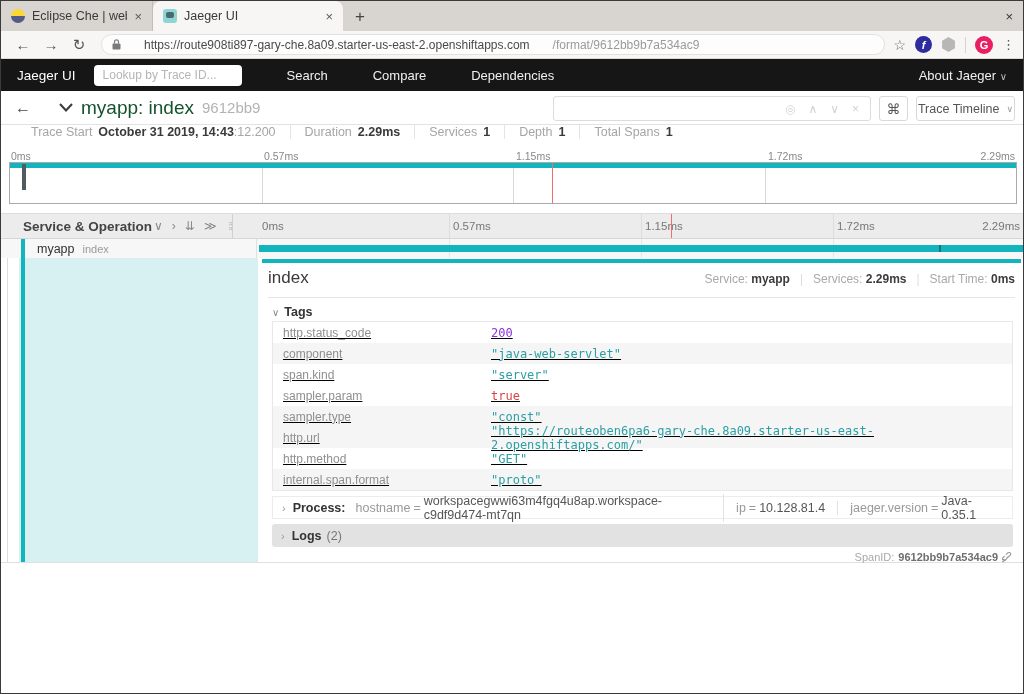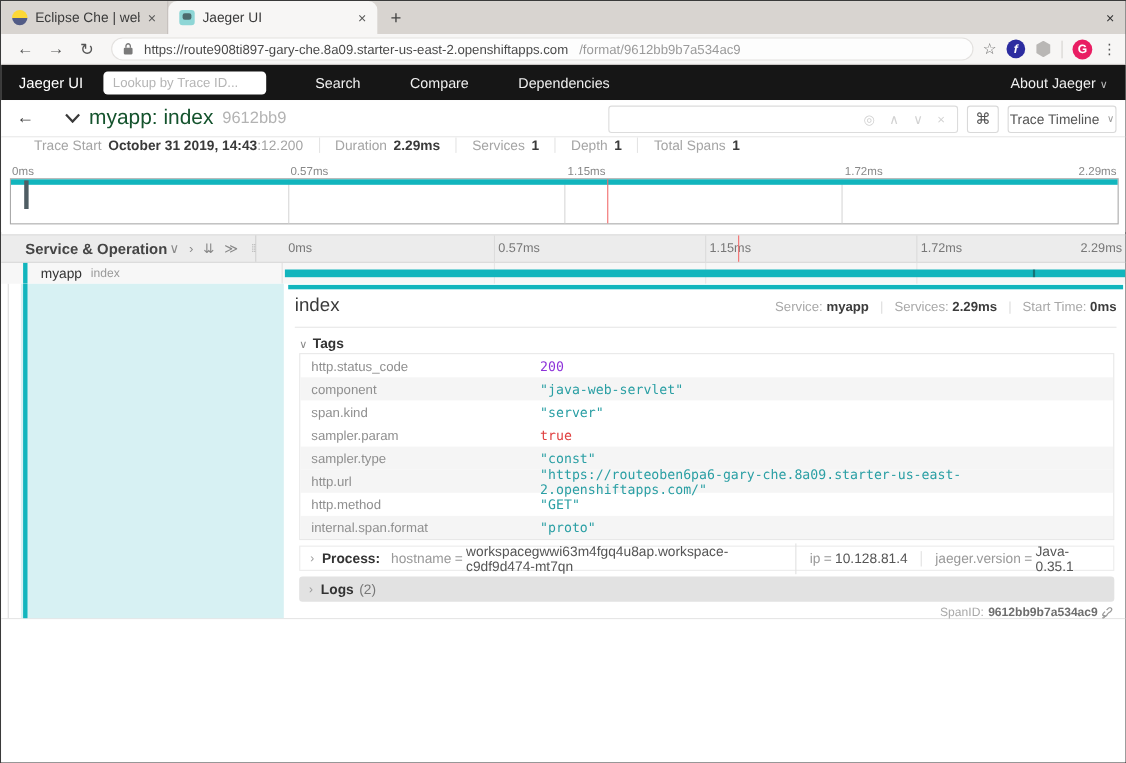--- a/index.html
+++ b/index.html
@@ -20,21 +20,21 @@
   .tab-close { color:#5a5a5a; font-size:13px; margin-left:auto; cursor:default; }
   .favicon { width:14px; height:14px; border-radius:50%; flex:0 0 auto; }
   .fav-che { background:linear-gradient(180deg,#fdd835 50%,#525c86 50%); }
   .fav-jaeger { background:#8ed6d6; border-radius:3px; position:relative; }
   .fav-jaeger:after{content:"";position:absolute;left:3px;top:3px;width:8px;height:6px;background:#4c6a6d;border-radius:2px;}
   .newtab { font-size:17px; color:#444; margin-left:12px; padding-bottom:4px; }
   .win-close { margin-left:auto; margin-right:12px; color:#333; font-size:13px; align-self:center; }
 
   .toolbar { left:0; top:30px; width:1024px; height:28px; background:#f7f6f5; display:flex; align-items:center; border-bottom:1px solid #dcd9d6; }
   .navbtn { color:#555; font-size:15px; width:28px; text-align:center; }
-  .urlbox { flex:1; height:21px; margin:0 8px; background:#fdfdfd; border:1px solid #e3e1df; border-radius:11px; display:flex; align-items:center; padding:0 10px; gap:10px; font-size:12px; }
+  .urlbox { flex:1; height:21px; margin:0 8px; background:#fdfdfd; border:1px solid #e3e1df; border-radius:11px; display:flex; align-items:center; padding:0 10px; gap:23px; font-size:12px; }
   .url-main { color:#4a4a4a; white-space:nowrap; }
   .url-path { color:#9a9a9a; white-space:nowrap; }
   .lock-icon svg{ display:block; }
   .ext-icons { display:flex; align-items:center; gap:9px; margin-right:10px; }
   .star { color:#666; font-size:14px; }
   .ext-f { width:17px;height:17px;border-radius:50%;background:#2c2ca0;color:#fff;font-size:11px;font-weight:bold;font-style:italic;display:flex;align-items:center;justify-content:center; }
   .ext-hex { width:15px;height:15px;background:#b9b7b5;clip-path:polygon(50% 0,93% 25%,93% 75%,50% 100%,7% 75%,7% 25%); }
   .tb-sep { width:1px;height:16px;background:#d5d2cf; }
   .avatar { width:18px;height:18px;border-radius:50%;background:#e91e63;color:#fff;font-size:11px;font-weight:bold;display:flex;align-items:center;justify-content:center; }
   .dots { color:#555; font-size:13px; }
@@ -106,21 +106,21 @@
   .d-accent { position:absolute; left:2px; top:0; width:4px; height:100%; background:#12b5bd; }
   .d-main { position:absolute; left:257px; right:0; top:0; height:100%; }
   .d-minibar { position:absolute; left:4px; right:4px; top:1px; height:4px; background:#12b5bd; }
   .d-head { position:absolute; left:10px; right:10px; top:10px; height:30px; border-bottom:1px solid #e6e6e6; display:flex; align-items:baseline; }
   .d-title { font-size:17px; color:#3a3a3a; }
   .d-overview { margin-left:auto; font-size:12px; color:#a8a8a8; display:flex; gap:10px; align-items:baseline; }
   .d-overview b { color:#3c3c3c; }
   .ov-sep { color:#ddd; }
   .sec-label { position:absolute; left:14px; top:47px; font-size:12.5px; color:#333; font-weight:bold; }
   .sec-chev { color:#888; font-weight:normal; font-size:10px; margin-right:5px; }
-  .tagtable { position:absolute; left:14px; right:12px; top:63px; border:1px solid #e8e8e8; background:#fff; }
+  .tagtable { position:absolute; left:14px; right:12px; top:63px; border:1px solid #e8e8e8; background:#fff;text-decoration:underline; }
   .trow { display:flex; height:21px; align-items:center; font-size:12px; }
   .trow.alt { background:#f5f5f5; }
   .tkey { width:218px; padding-left:10px; color:#8f8f8f; flex:0 0 auto; }
   .tval { font-family:"DejaVu Sans Mono","Liberation Mono",monospace; font-size:12px; }
   .v-num { color:#8d32d9; }
   .v-str { color:#2a9fa4; }
   .v-bool { color:#e04141; }
 
   .procrow { position:absolute; left:14px; right:12px; top:238px; height:23px; border:1px solid #ececec; background:#fff; display:flex; align-items:center; font-size:12.5px; }
   .p-chev { color:#999; font-size:11px; margin:0 7px 0 9px; }

